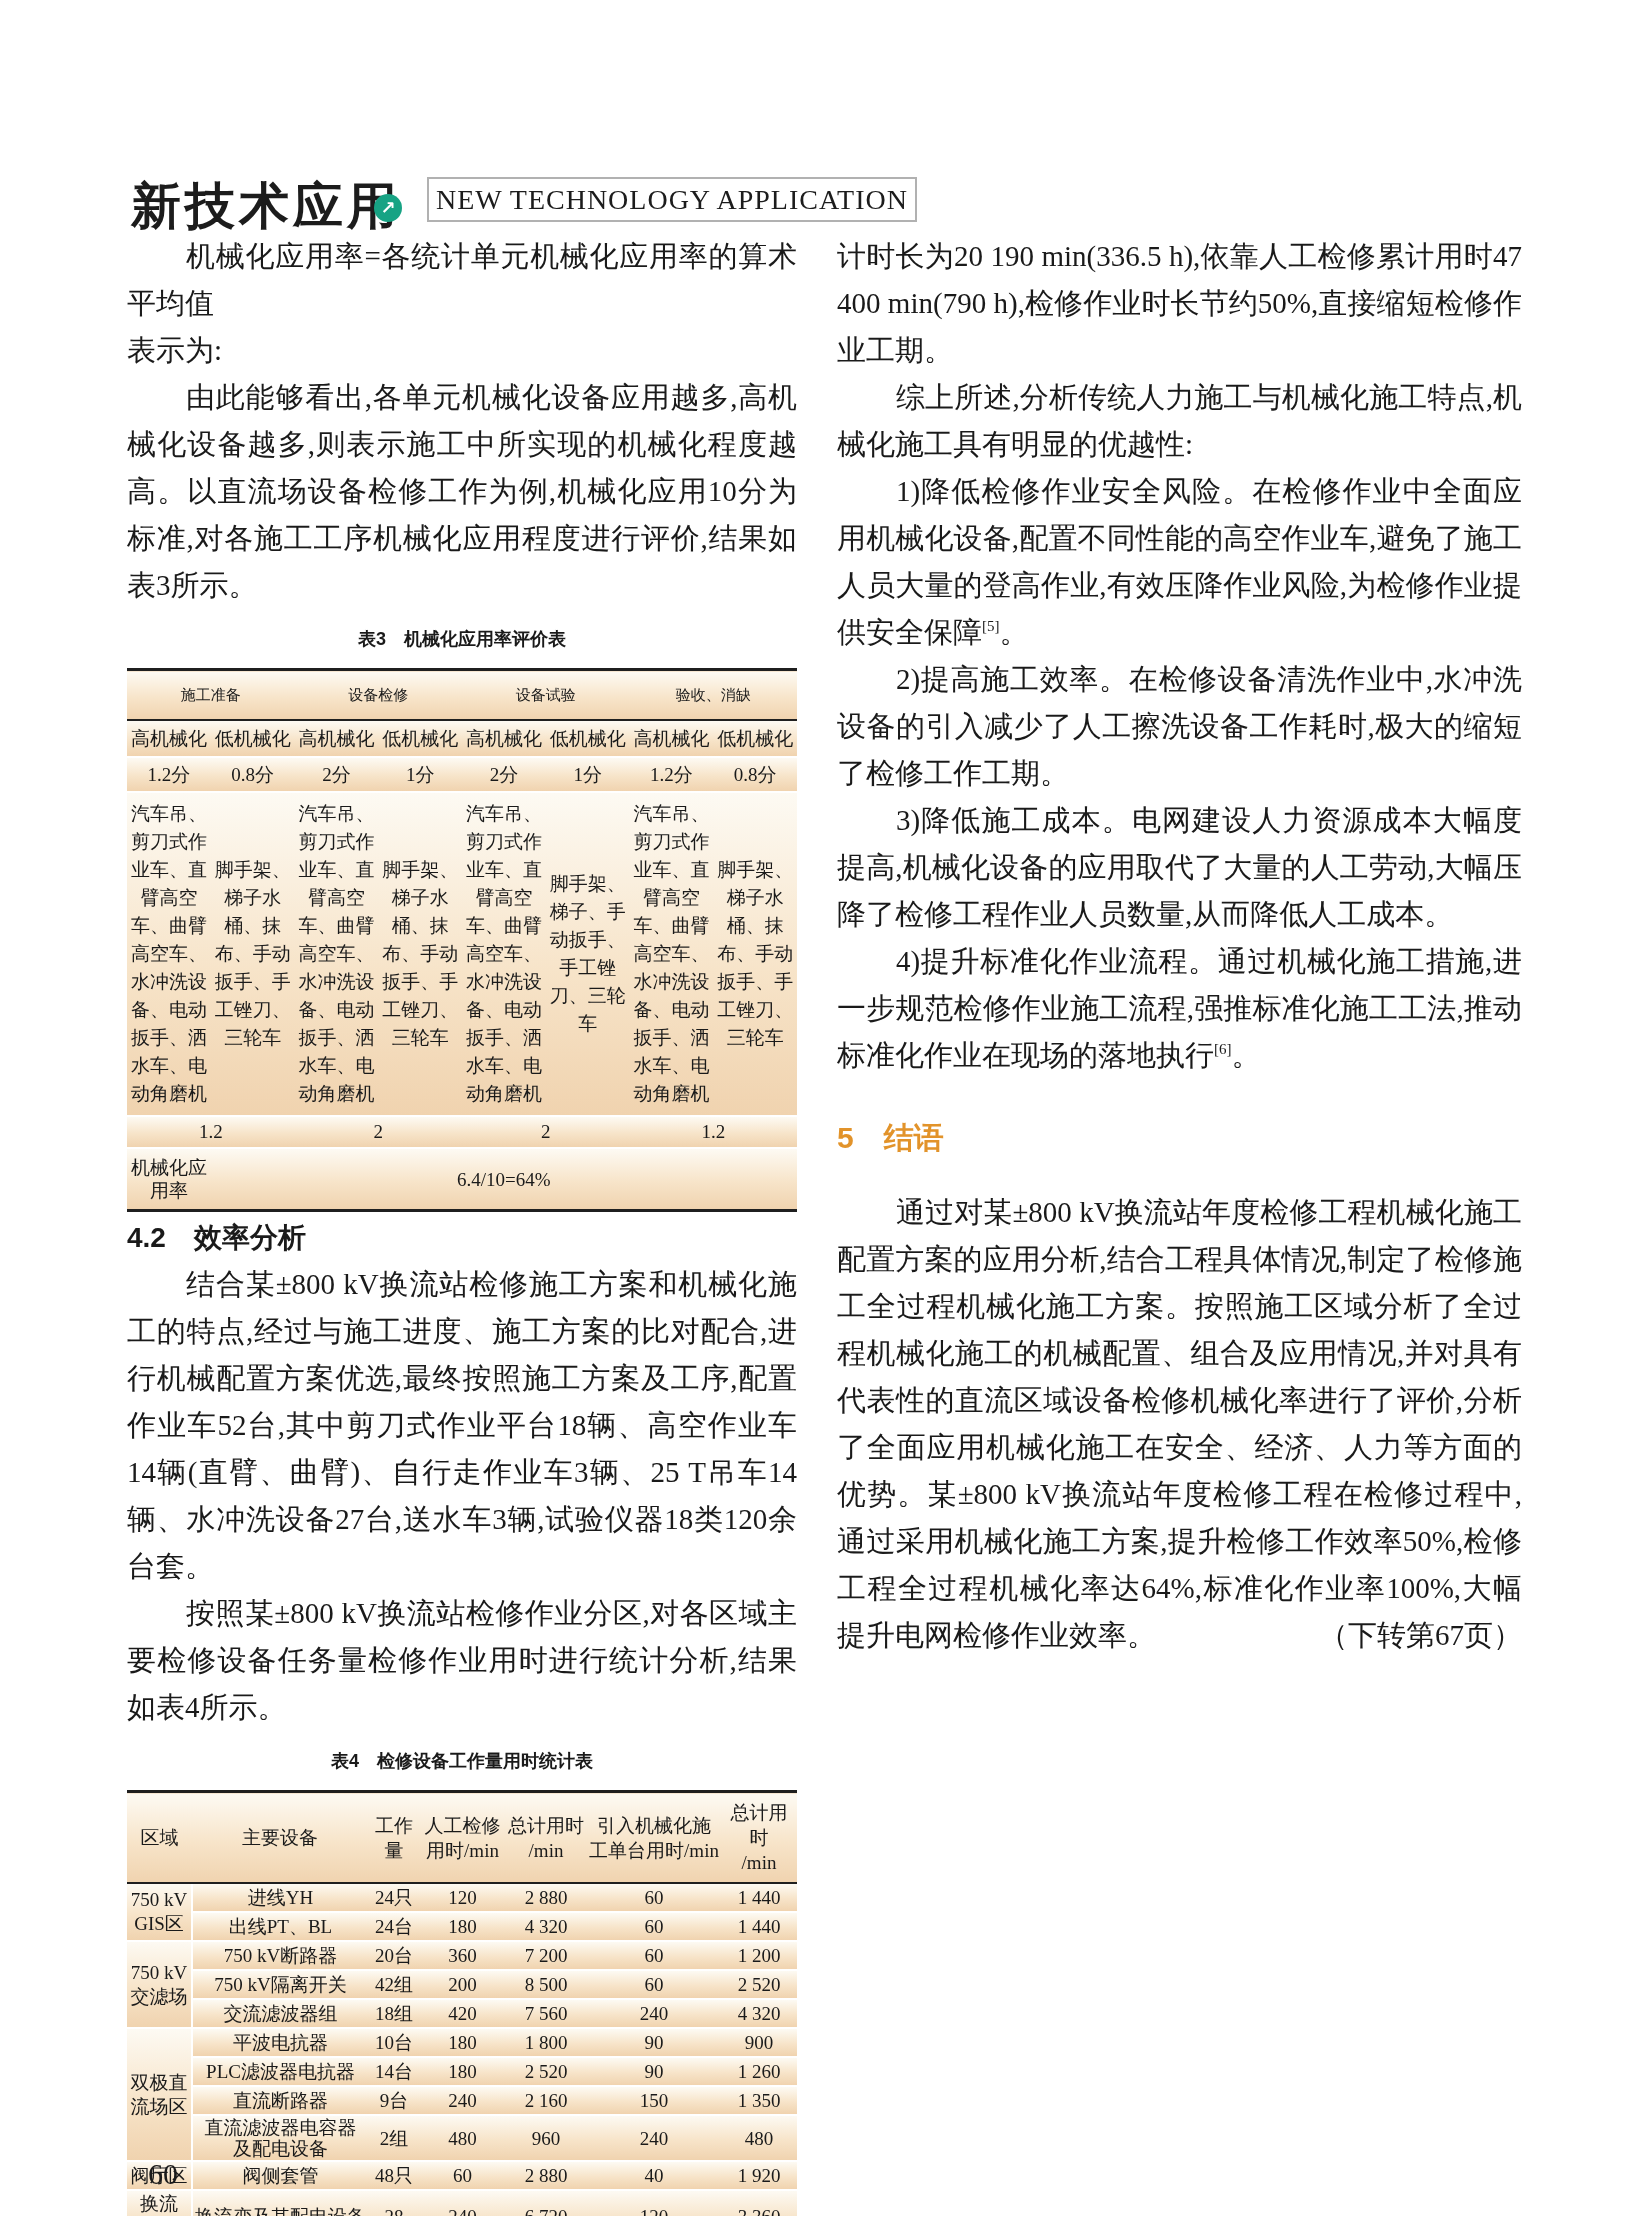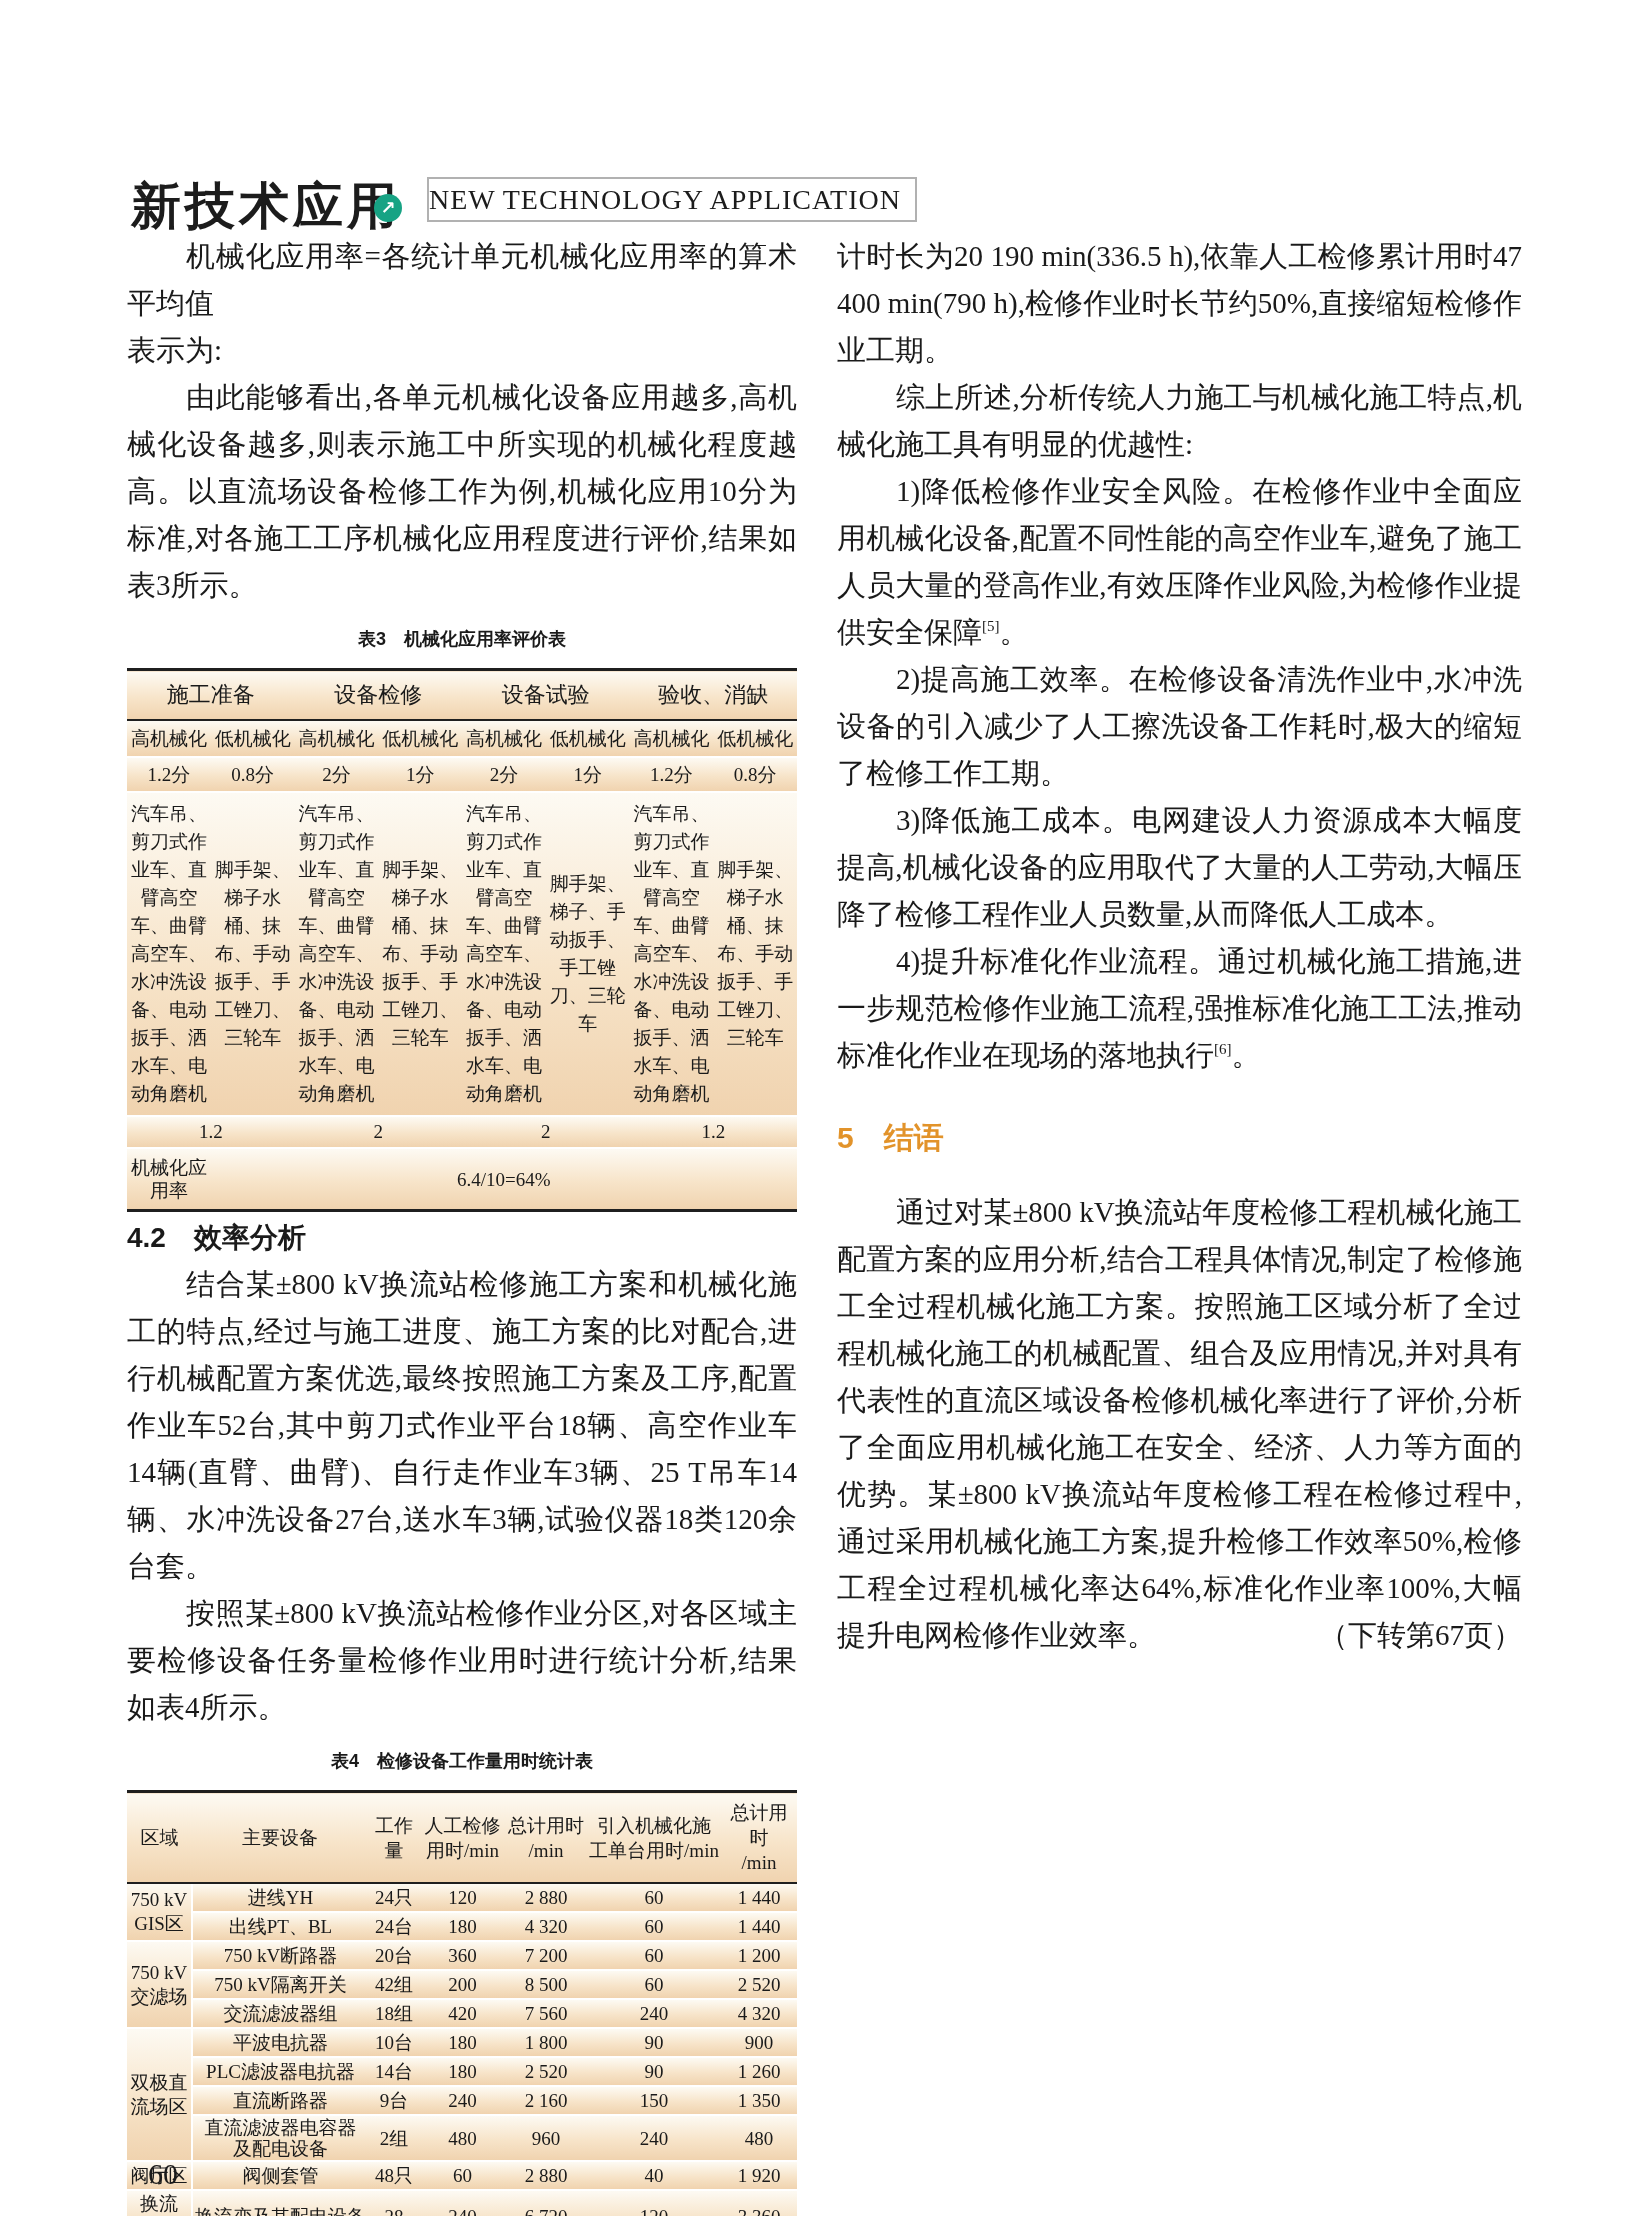--- a/index.html
+++ b/index.html
@@ -19,21 +19,21 @@
   .masthead-icon {
     position:absolute; left:374px; top:194px; width:28px; height:28px;
     border-radius:50%; background:#17a384; color:#ffffff;
     display:flex; align-items:center; justify-content:center;
     font-family:"Liberation Sans","DejaVu Sans",sans-serif;
     font-size:18px; font-weight:bold;
   }
   .masthead-banner {
     position:absolute; left:427px; top:177px; width:490px; height:45px;
     border:2px solid #b1b1b1; box-sizing:border-box; background:#ffffff;
-    display:flex; align-items:center; 
+    display:flex; align-items:center; justify-content:center;
     font-size:28px; letter-spacing:1px; color:#1c1c1c;
   }
 
   
   .col-left  { position:absolute; left:127px;  top:233px; width:670px; }
   .col-right { position:absolute; left:837px; top:233px; width:685px; }
 
   .para { font-size:29px; line-height:47px; text-align:justify; margin:0; }
   .indent { text-indent:59px; }
   sup.ref { font-size:15px; line-height:0; }
@@ -61,21 +61,21 @@
     font-size:19px; text-align:center;
   }
   .dtable th, .dtable td {
     background:linear-gradient(180deg,#fdfaf3 0%,#f7e4c9 55%,#f0d3af 100%);
     border-bottom:2px solid #ffffff;
     vertical-align:middle; font-weight:normal; padding:1px 2px;
   }
   .pre { white-space:pre-line; }
 
   
-  .t3 .group th { border-bottom:2.5px solid #1f1f1f; height:46px; font-size:22px; }
+  .t3 .group th { border-bottom:2.5px solid #1f1f1f; height:46px; font-size:15px; }
   .t3 .sub td   { height:33px; }
   .t3 .score td { height:31px; }
   .t3 .equip td { padding:7px 3px; line-height:28px; }
   .t3 .gscore td{ height:28px; }
   .t3 .tfootr td{ border-bottom:none; height:58px; line-height:23px; }
 
   
   .t4 th { border-bottom:2.5px solid #1f1f1f; padding:7px 1px; line-height:25px; }
   .t4 td { height:25px; line-height:21px; padding:1px 2px; }
   .t4 .region { border-right:2px solid #ffffff; line-height:24px; }

